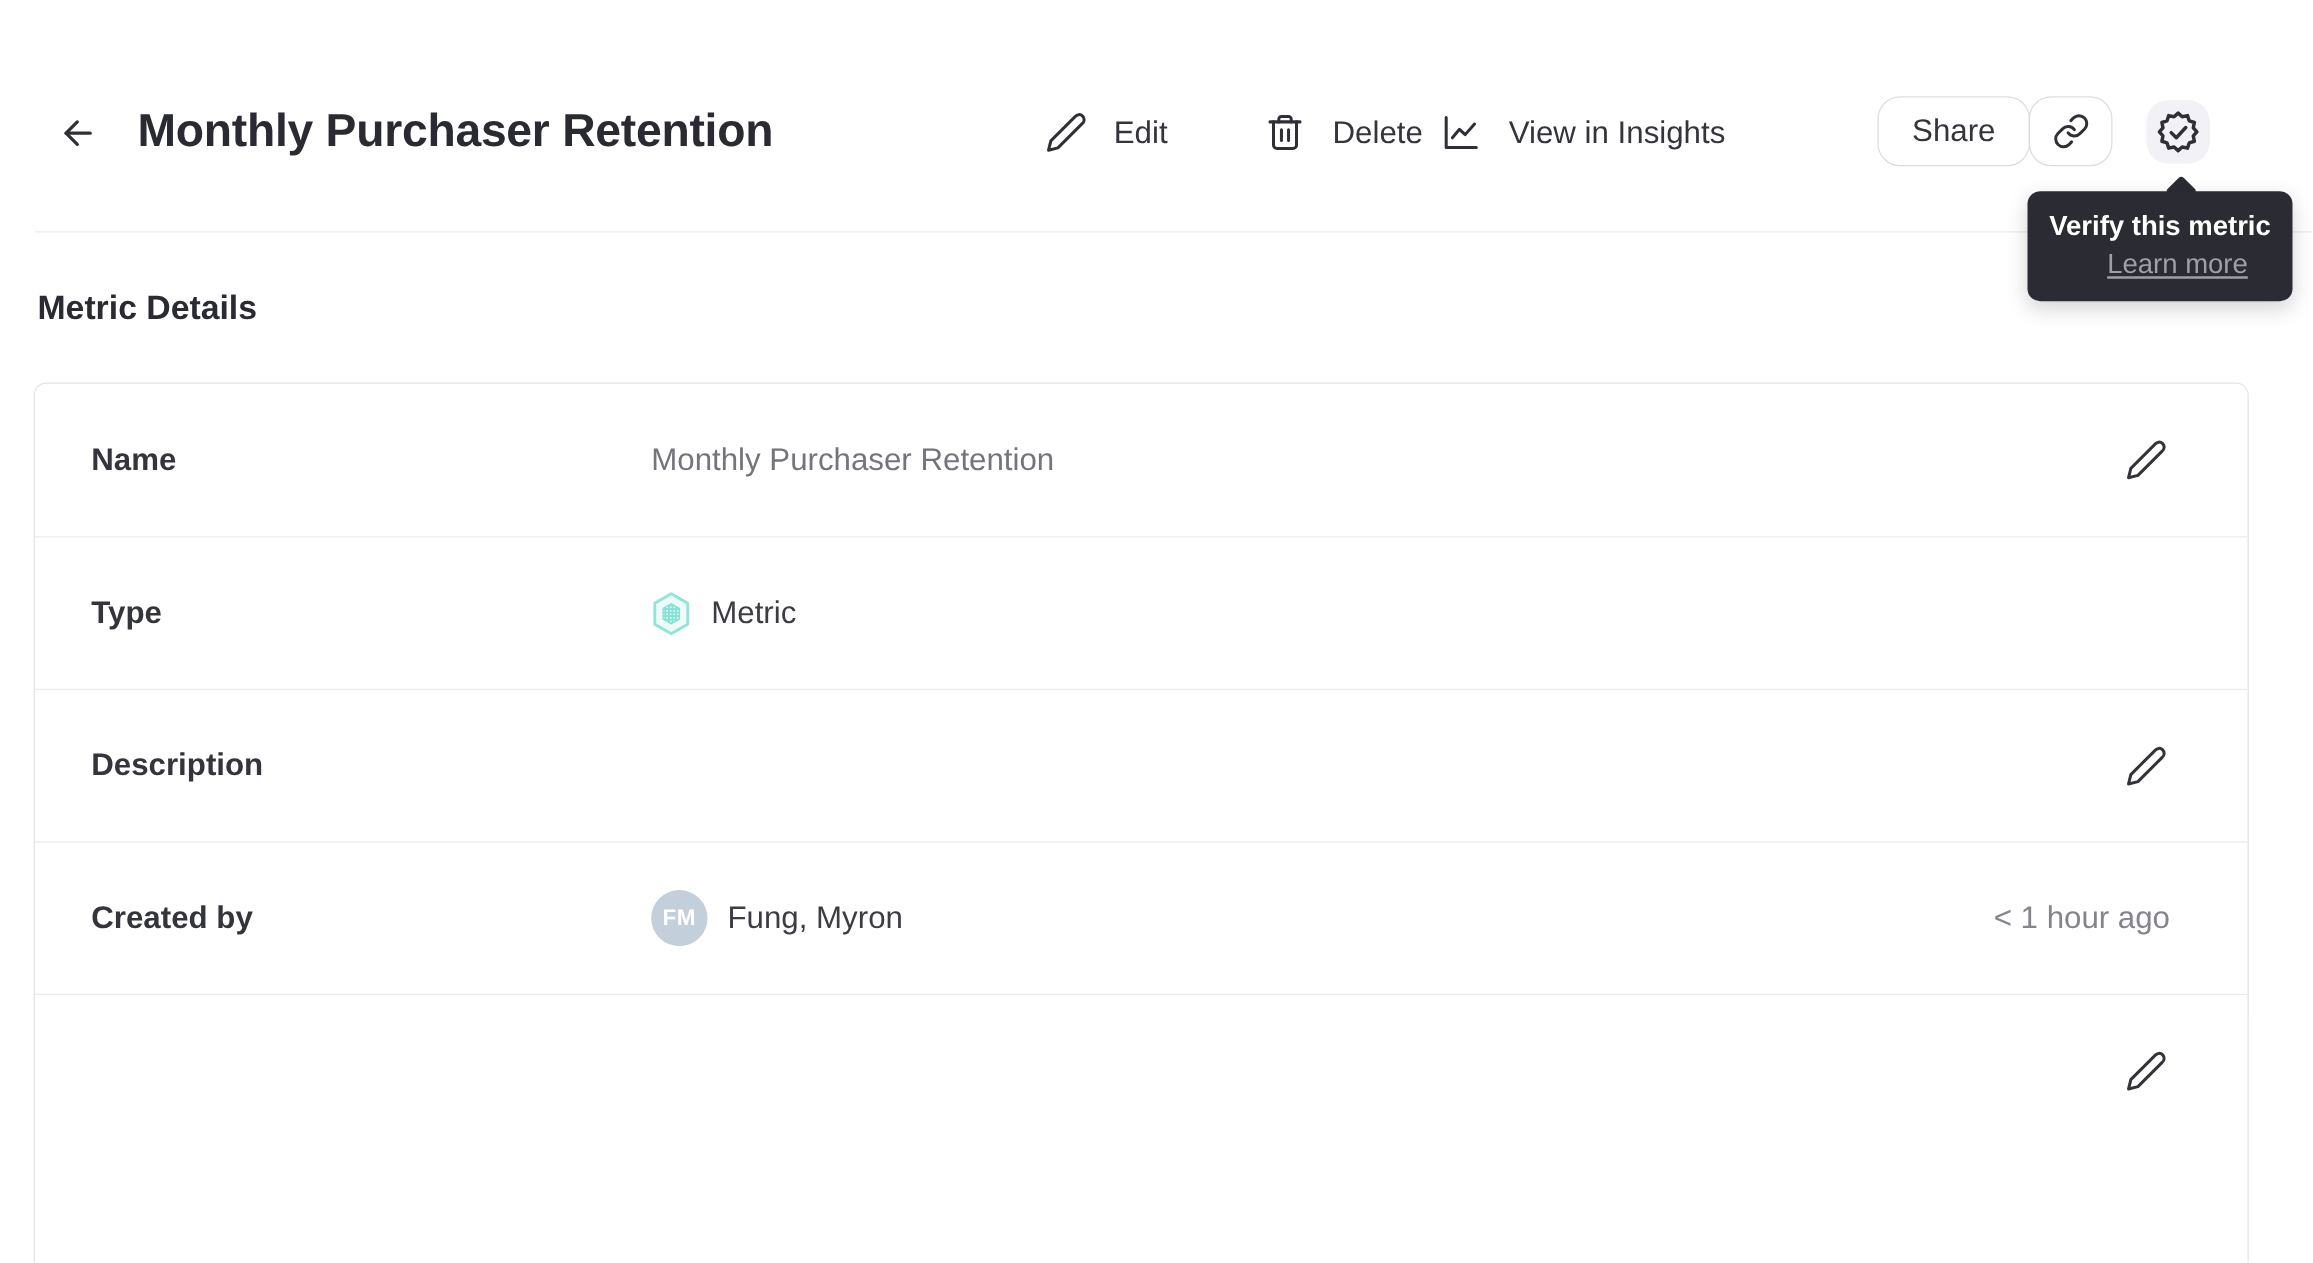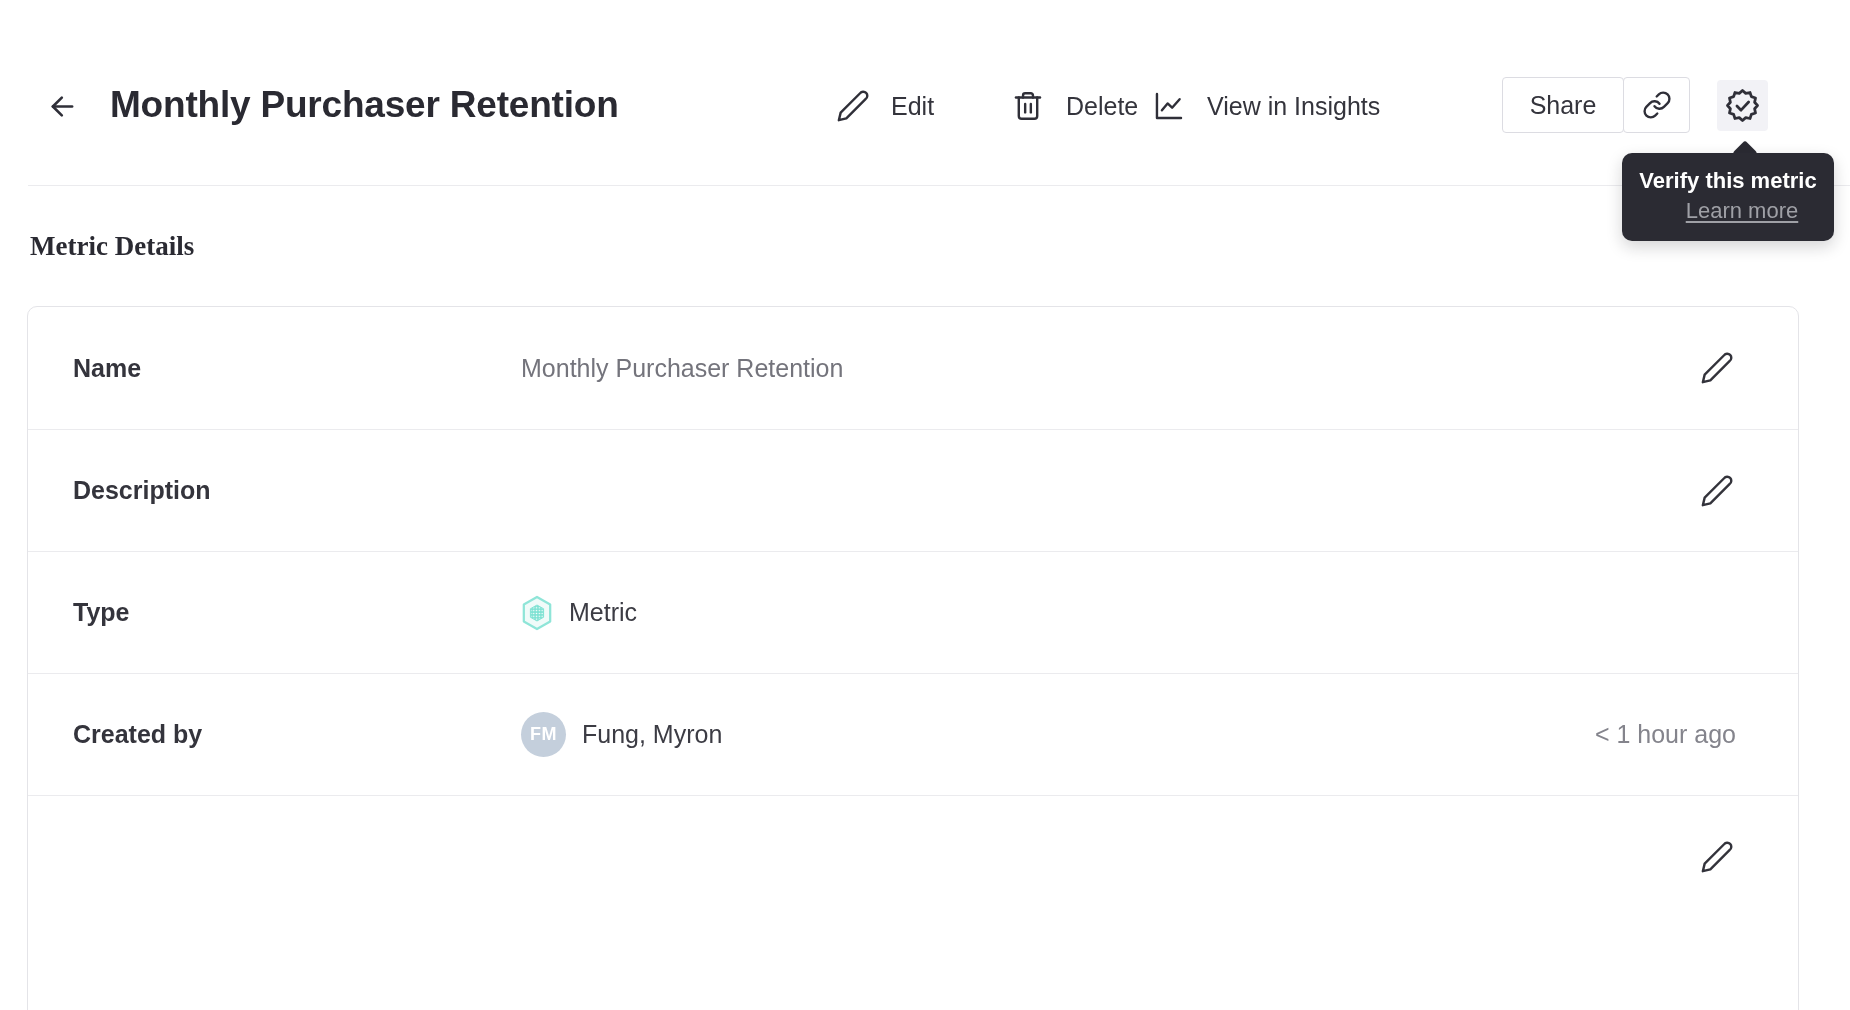--- a/index.html
+++ b/index.html
@@ -27,38 +27,38 @@
 
   
   .hdr-item{position:absolute;transform:translateY(-50%);display:flex;align-items:center;}
   .back-btn{left:42px;top:106px;width:40px;height:40px;justify-content:center;cursor:pointer;}
   .page-title{left:110px;top:105px;font-size:37px;font-weight:700;letter-spacing:-0.2px;color:var(--text-dark);white-space:nowrap;}
   .action-group{gap:21px;font-size:25px;font-weight:500;color:var(--text-label);cursor:pointer;white-space:nowrap;}
   .ag-edit{left:836px;top:106px;}
   .ag-delete{left:1011px;top:106px;}
   .ag-insights{left:1152px;top:106px;}
   .btn{position:absolute;display:flex;align-items:center;justify-content:center;background:#fff;
-    border:1px solid var(--btn-border);border-radius:4px;cursor:pointer;}
+    border:1px solid var(--btn-border);border-radius:18px;cursor:pointer;}
   .share-btn{left:1502px;top:77px;width:122px;height:56px;font-size:25px;font-weight:500;color:var(--text-label);}
   .link-btn{left:1623px;top:77px;width:67px;height:56px;}
   .badge-btn{left:1717px;top:80px;width:51px;height:51px;background:var(--badge-btn-bg);border:none;}
   .hdr-divider{position:absolute;left:28px;right:0;top:185px;height:1px;background:var(--divider);}
 
   
   .tooltip{position:absolute;left:1622px;top:153px;width:212px;background:var(--tooltip-bg);
     border-radius:10px;padding:13px 10px 15px;text-align:center;z-index:5;
     box-shadow:0 6px 16px rgba(20,20,30,.18);}
   .tooltip-arrow{position:absolute;left:1736px;top:144px;width:18px;height:18px;background:var(--tooltip-bg);
     transform:rotate(45deg);border-radius:3px;z-index:4;}
   .tooltip-title{color:#fff;font-size:22px;font-weight:600;line-height:30px;white-space:nowrap;}
   .tooltip-link{color:var(--tooltip-link);font-size:22px;font-weight:500;line-height:30px;
     text-decoration:underline;text-underline-offset:3px;cursor:pointer;display:inline-block;margin-left:28px;}
 
   
-  .section-heading{position:absolute;left:30px;top:231px;font-size:27px;font-weight:700;color:var(--text-dark);font-family:Liberation Serif, serif;}
+  .section-heading{position:absolute;left:30px;top:231px;font-size:27px;font-weight:700;color:var(--text-dark);}
 
   
   .card{position:absolute;left:27px;top:306px;width:1772px;height:760px;background:#fff;
     border:1px solid var(--card-border);border-radius:10px;overflow:hidden;}
   .row{display:grid;grid-template-columns:448px 1fr auto;align-items:center;
     height:122px;padding:0 62px 0 45px;}
   .row + .row{border-top:1px solid var(--divider);}
   .row-label{font-size:25px;font-weight:600;color:var(--text-label);}
   .row-value{font-size:25px;color:var(--text-gray);display:flex;align-items:center;gap:16px;}
   .row-value.dark{color:var(--text-value-dark);}
@@ -161,72 +161,72 @@
           <span>
             <svg width="34" height="34" viewBox="0 0 24 24" fill="none" stroke="#33333b" stroke-width="1.7" stroke-linecap="round" stroke-linejoin="round">
               <path d="M17 3a2.85 2.85 0 1 1 4 4L7.3 20.7 2 22l1.3-5.3L17 3z"></path>
             </svg>
           </span>
         </button>
       </span>
     </div>
 
     <div class="row">
-      <span class="row-label">Description</span>
-      <span class="row-value"></span>
-      <span class="row-right">
-        <button class="icon-btn">
-          <span>
-            <svg width="34" height="34" viewBox="0 0 24 24" fill="none" stroke="#33333b" stroke-width="1.7" stroke-linecap="round" stroke-linejoin="round">
-              <path d="M17 3a2.85 2.85 0 1 1 4 4L7.3 20.7 2 22l1.3-5.3L17 3z"></path>
-            </svg>
-          </span>
-        </button>
-      </span>
-    </div>
-
-    <div class="row">
       <span class="row-label">Type</span>
       <span class="row-value dark">
         <span class="type-icon">
           <svg width="32" height="36" viewBox="0 0 34 38">
             <defs>
               <pattern id="dotp" width="3" height="3" patternUnits="userSpaceOnUse">
                 <rect width="3" height="3" fill="#7fe2d3"></rect>
                 <circle cx="1.5" cy="1.5" r="0.8" fill="#ffffff"></circle>
               </pattern>
             </defs>
             <polygon points="17,2 31,10 31,28 17,36 3,28 3,10" fill="#f0fbf9" stroke="#8fe5d8" stroke-width="2.4" stroke-linejoin="round"></polygon>
             <polygon points="17,10.5 24,14.5 24,23.5 17,27.5 10,23.5 10,14.5" fill="url(#dotp)" stroke="#7fe2d3" stroke-width="1"></polygon>
           </svg>
         </span>
         <span>Metric</span>
       </span>
       <span class="row-right"></span>
     </div>
 
-
-    <div class="row">
-      <span class="row-label">Created by</span>
-      <span class="row-value dark">
-        <span class="avatar">FM</span>
-        <span>Fung, Myron</span>
-      </span>
-      <span class="row-right">
-        <span class="timestamp">&lt; 1 hour ago</span>
-      </span>
-    </div>
-
-    <div class="row">
+    <div class="row">
+      <span class="row-label">Description</span>
       <span class="row-value"></span>
       <span class="row-right">
         <button class="icon-btn">
           <span>
             <svg width="34" height="34" viewBox="0 0 24 24" fill="none" stroke="#33333b" stroke-width="1.7" stroke-linecap="round" stroke-linejoin="round">
               <path d="M17 3a2.85 2.85 0 1 1 4 4L7.3 20.7 2 22l1.3-5.3L17 3z"></path>
             </svg>
           </span>
         </button>
       </span>
     </div>
 
+
+    <div class="row">
+      <span class="row-label">Created by</span>
+      <span class="row-value dark">
+        <span class="avatar">FM</span>
+        <span>Fung, Myron</span>
+      </span>
+      <span class="row-right">
+        <span class="timestamp">&lt; 1 hour ago</span>
+      </span>
+    </div>
+
+    <div class="row">
+      <span class="row-value"></span>
+      <span class="row-right">
+        <button class="icon-btn">
+          <span>
+            <svg width="34" height="34" viewBox="0 0 24 24" fill="none" stroke="#33333b" stroke-width="1.7" stroke-linecap="round" stroke-linejoin="round">
+              <path d="M17 3a2.85 2.85 0 1 1 4 4L7.3 20.7 2 22l1.3-5.3L17 3z"></path>
+            </svg>
+          </span>
+        </button>
+      </span>
+    </div>
+
   </div>
 </div>
 
 </body></html>

